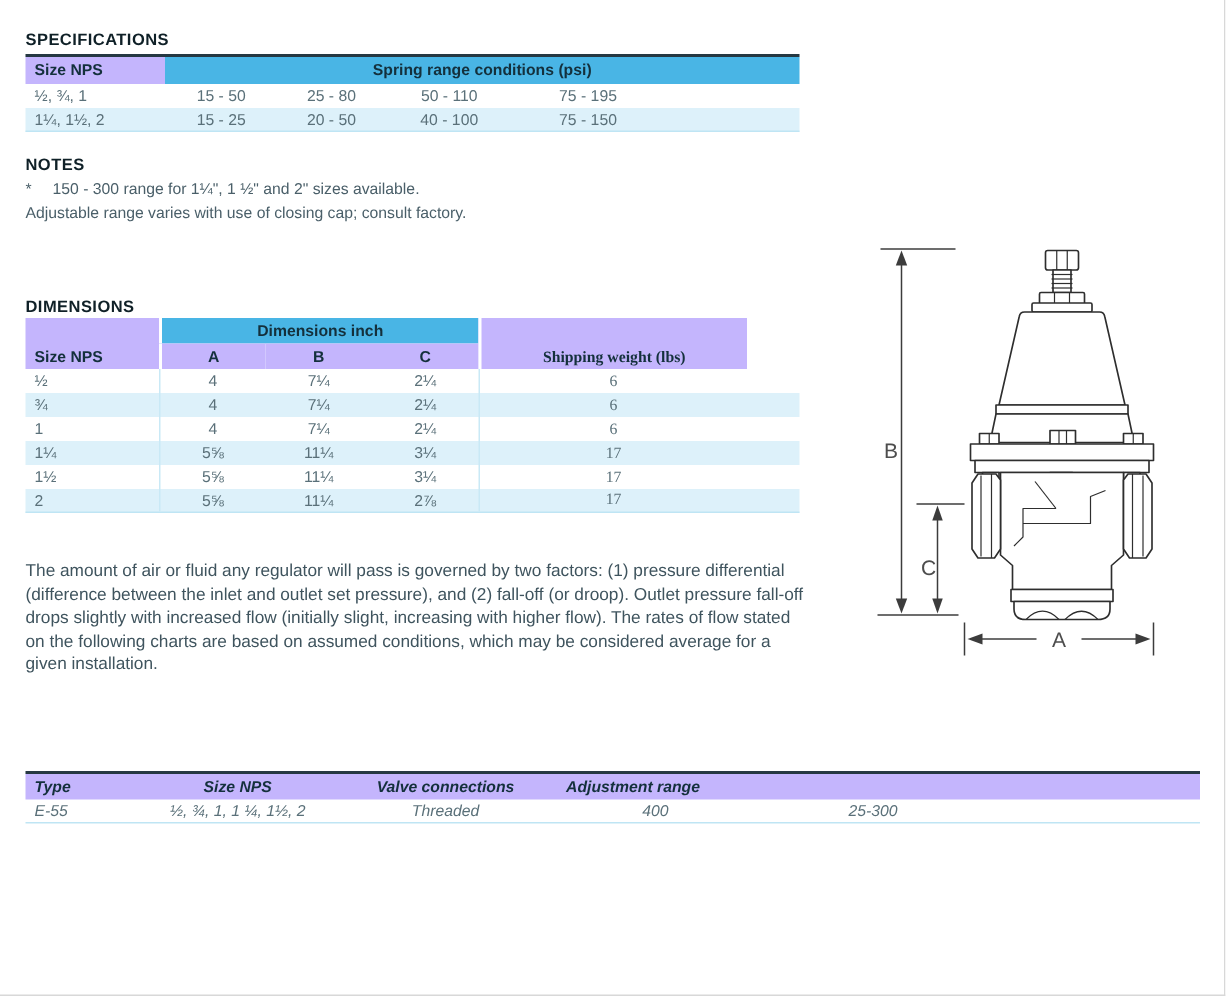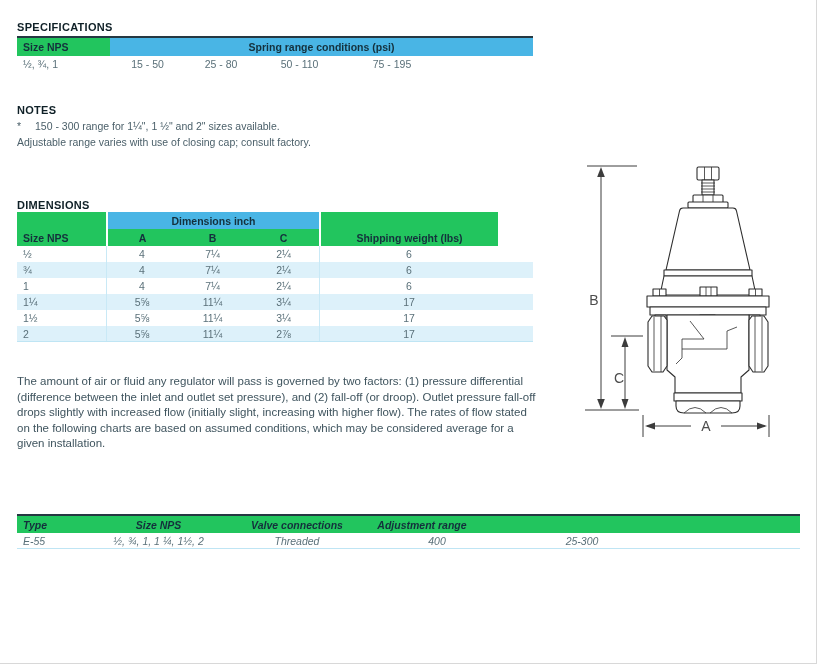--- a/index.html
+++ b/index.html
@@ -18,21 +18,21 @@
   .tbl { position: absolute; left: 17px; }
   .row { display: flex; }
   .cell {
     font-size: 10.5px; color: #5a7079;
     display: flex; align-items: center; justify-content: center;
     overflow: hidden; white-space: nowrap;
   }
   .cell.left { justify-content: flex-start; padding-left: 6px; }
   .hdr { font-weight: bold; color: #14303c; }
   .bg-dark  { background: #49b5e5; }
-  .bg-light { background: #22c55e; }
+  .bg-light { background: #c4b5fd; }
   .bg-alt   { background: #ddf1fa; }
   .top-rule { border-top: 2px solid #253842; }
   .bot-rule { border-bottom: 1px solid #bfe5f4; }
 
   
   .spec { top: 36px; width: 516px; }
   .spec .hrow { height: 18px; }
   .spec .drow { height: 16px; }
   .spec .c-size { width: 93px; }
   .spec .c0 { width: 75px; } .spec .c1 { width: 72px; }
@@ -41,21 +41,21 @@
 
   
   .note-line { position: absolute; left: 17px; font-size: 10.5px; color: #4a5f69; display: flex; }
   .note-marker { width: 18px; }
 
   
   .dims { top: 212px; width: 516px; }
   .dims .drow { height: 16px; }
   .dims .c-size { width: 89px; }
   .dims .c-abc { width: 71px; }
-  .dims .c-w { width: 179px; }
+  .dims .c-w { width: 179px; font-family: Liberation Serif, serif; }
   .dims .hdr-stack { display: flex; flex-direction: column; border-radius: 12px; }
   .dims .cell.bottom { align-items: flex-end; padding-bottom: 2px; }
   .sep-w { border-left: 2px solid #fff; }
   .sep-b { border-left: 1px solid #c9e9f6; }
 
   
   .body-par {
     position: absolute; left: 17px; top: 374px; width: 524px;
     font-size: 11.5px; line-height: 15.6px; color: #3f545e;
   }
@@ -85,20 +85,28 @@
       <div class="cell hdr left bg-light c-size">Size NPS</div>
       <div class="cell hdr bg-dark c-span">Spring range conditions (psi)</div>
     </div>
     <div class="row drow">
       <div class="cell left c-size">½, ¾, 1</div>
       <div class="cell c0">15 - 50</div>
       <div class="cell c1">25 - 80</div>
       <div class="cell c2">50 - 110</div>
       <div class="cell c3">75 - 195</div>
       <div class="cell c4">100 - 250</div>
+    </div>
+    <div class="row drow bg-alt bot-rule">
+      <div class="cell left c-size">1¼, 1½, 2</div>
+      <div class="cell c0">15 - 25</div>
+      <div class="cell c1">20 - 50</div>
+      <div class="cell c2">40 - 100</div>
+      <div class="cell c3">75 - 150</div>
+      <div class="cell c4">*150 - 300</div>
     </div>
   </div>
 
   <div class="sec-title" style="top:104px">NOTES</div>
   <div class="note-line" style="top:120px">
     <span class="note-marker">*</span>
     <span>150 - 300 range for 1¼", 1 ½" and 2" sizes available.</span>
   </div>
   <div class="note-line" style="top:136px">
     <span>Adjustable range varies with use of closing cap; consult factory.</span>

